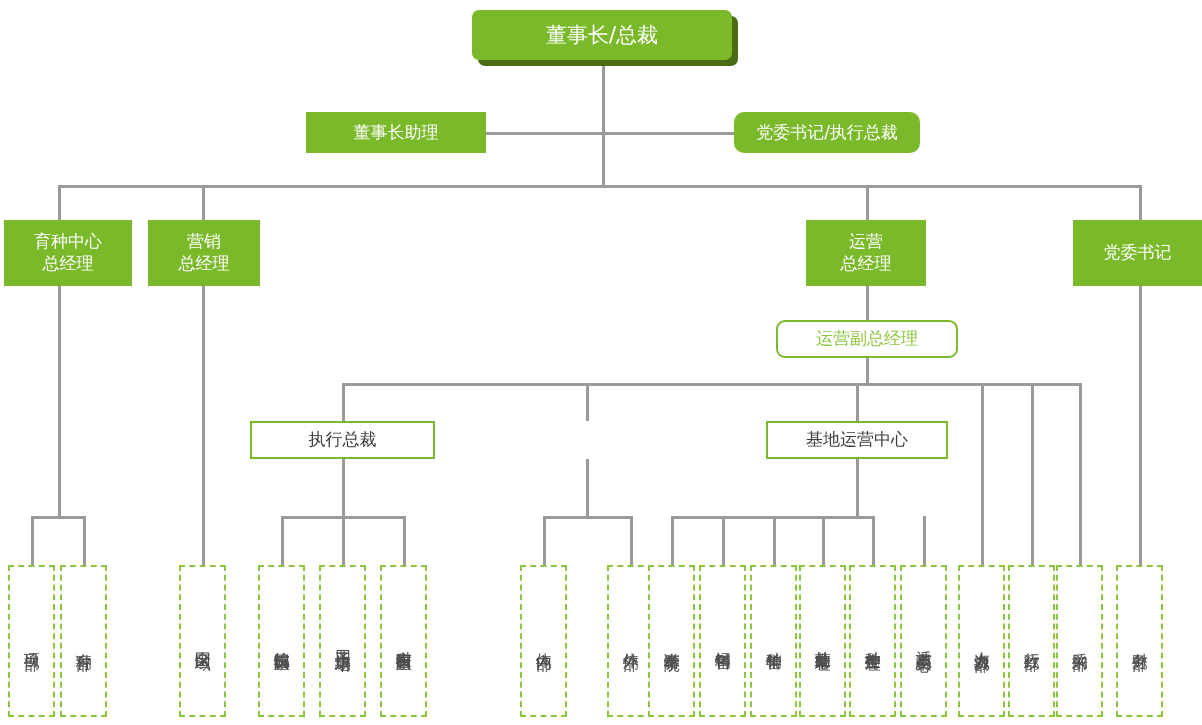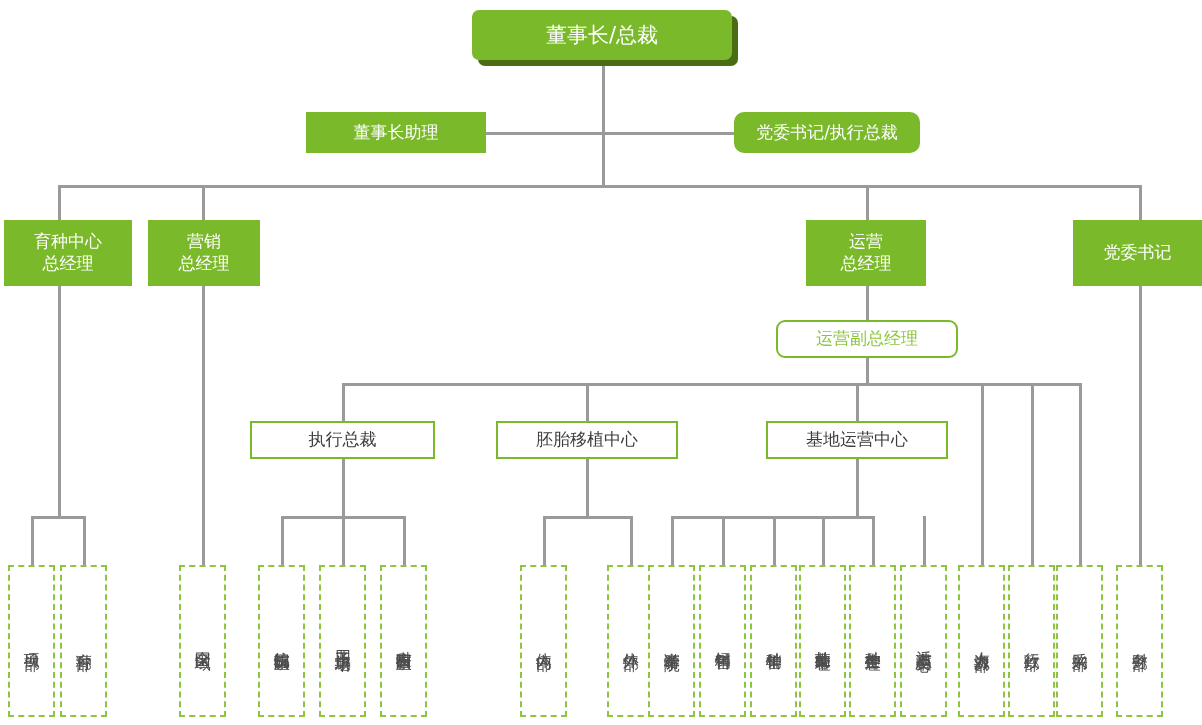--- a/index.html
+++ b/index.html
@@ -170,23 +170,20 @@
   </div>
 
   <div class="node outline greentext" style="left:776px; top:320px; width:182px; height:38px;">
     <span class="lbl">运营副总经理</span>
   </div>
 
   <div class="node outline" style="left:250px; top:421px; width:185px; height:38px;">
     <span class="lbl">执行总裁</span>
   </div>
 
-  <div class="node outline" style="left:496px; top:421px; width:182px; height:38px;">
-    <span class="lbl">胚胎移植中心</span>
-  </div>
 
   <div class="node outline" style="left:766px; top:421px; width:182px; height:38px;">
     <span class="lbl">基地运营中心</span>
   </div>
 
   <div class="node leaf" style="left:8px; top:565px; width:47px; height:152px;">
     <span class="lbl">项目部</span>
   </div>
 
   <div class="node leaf" style="left:60px; top:565px; width:47px; height:152px;">

